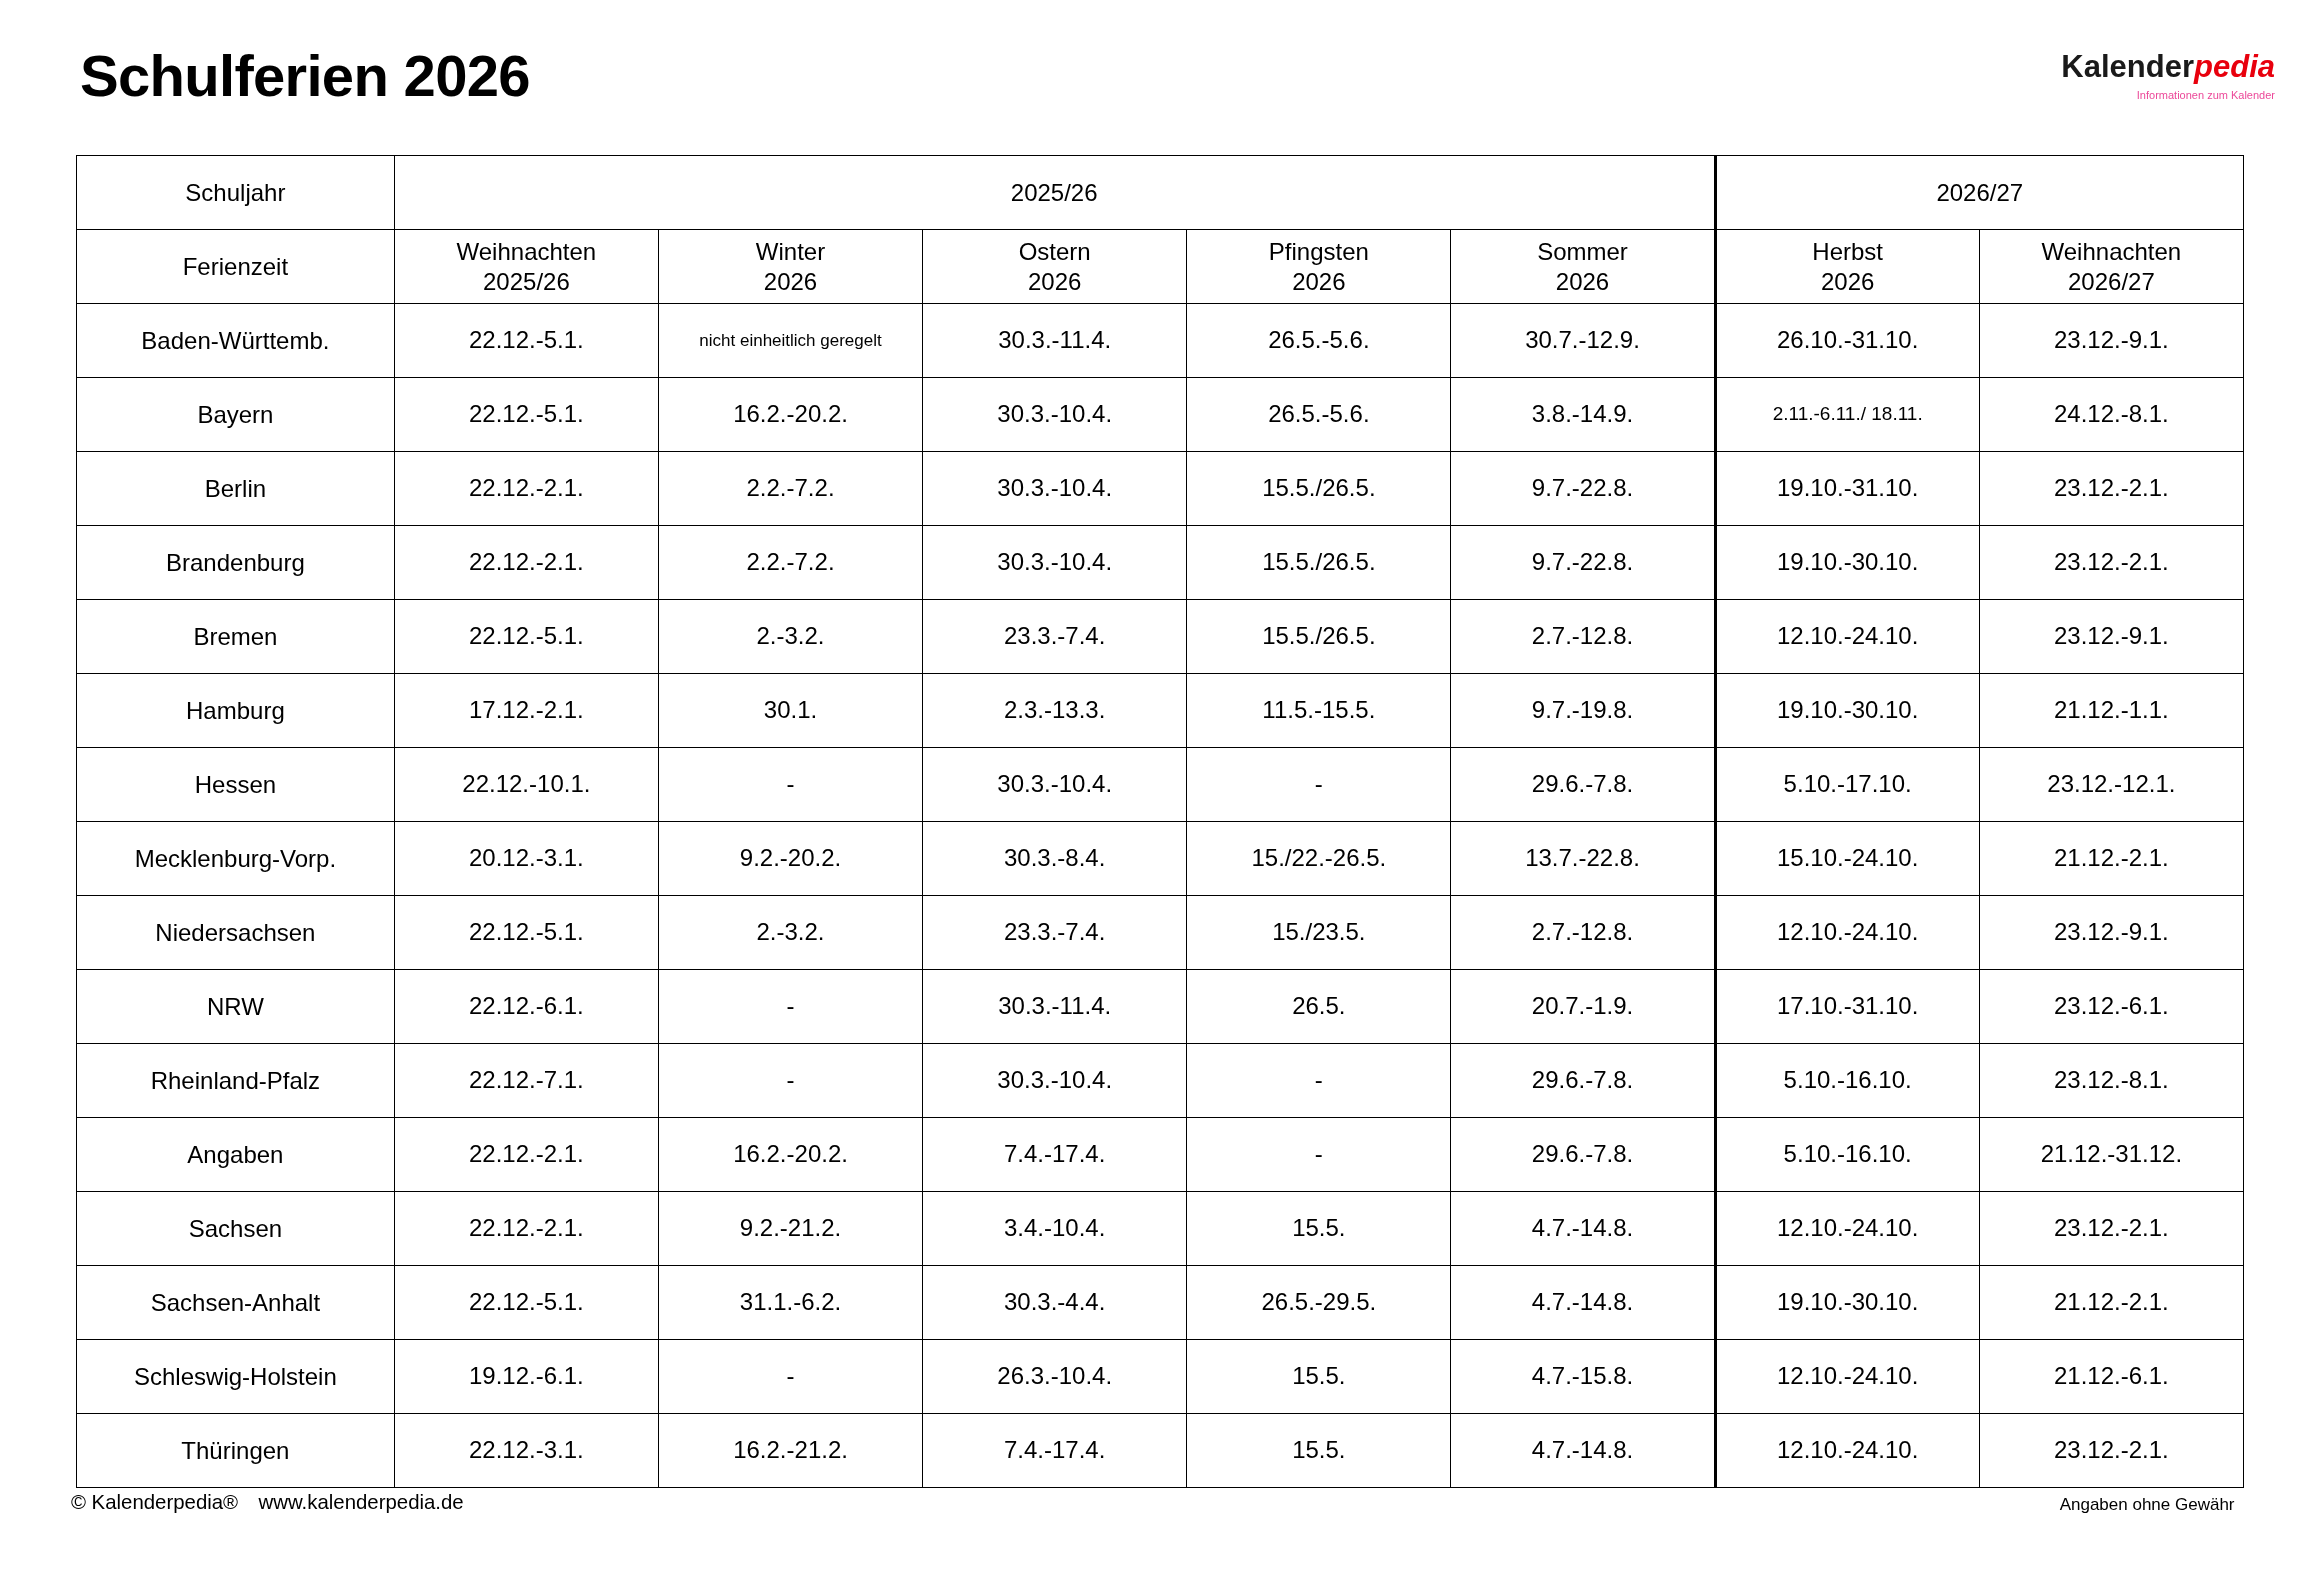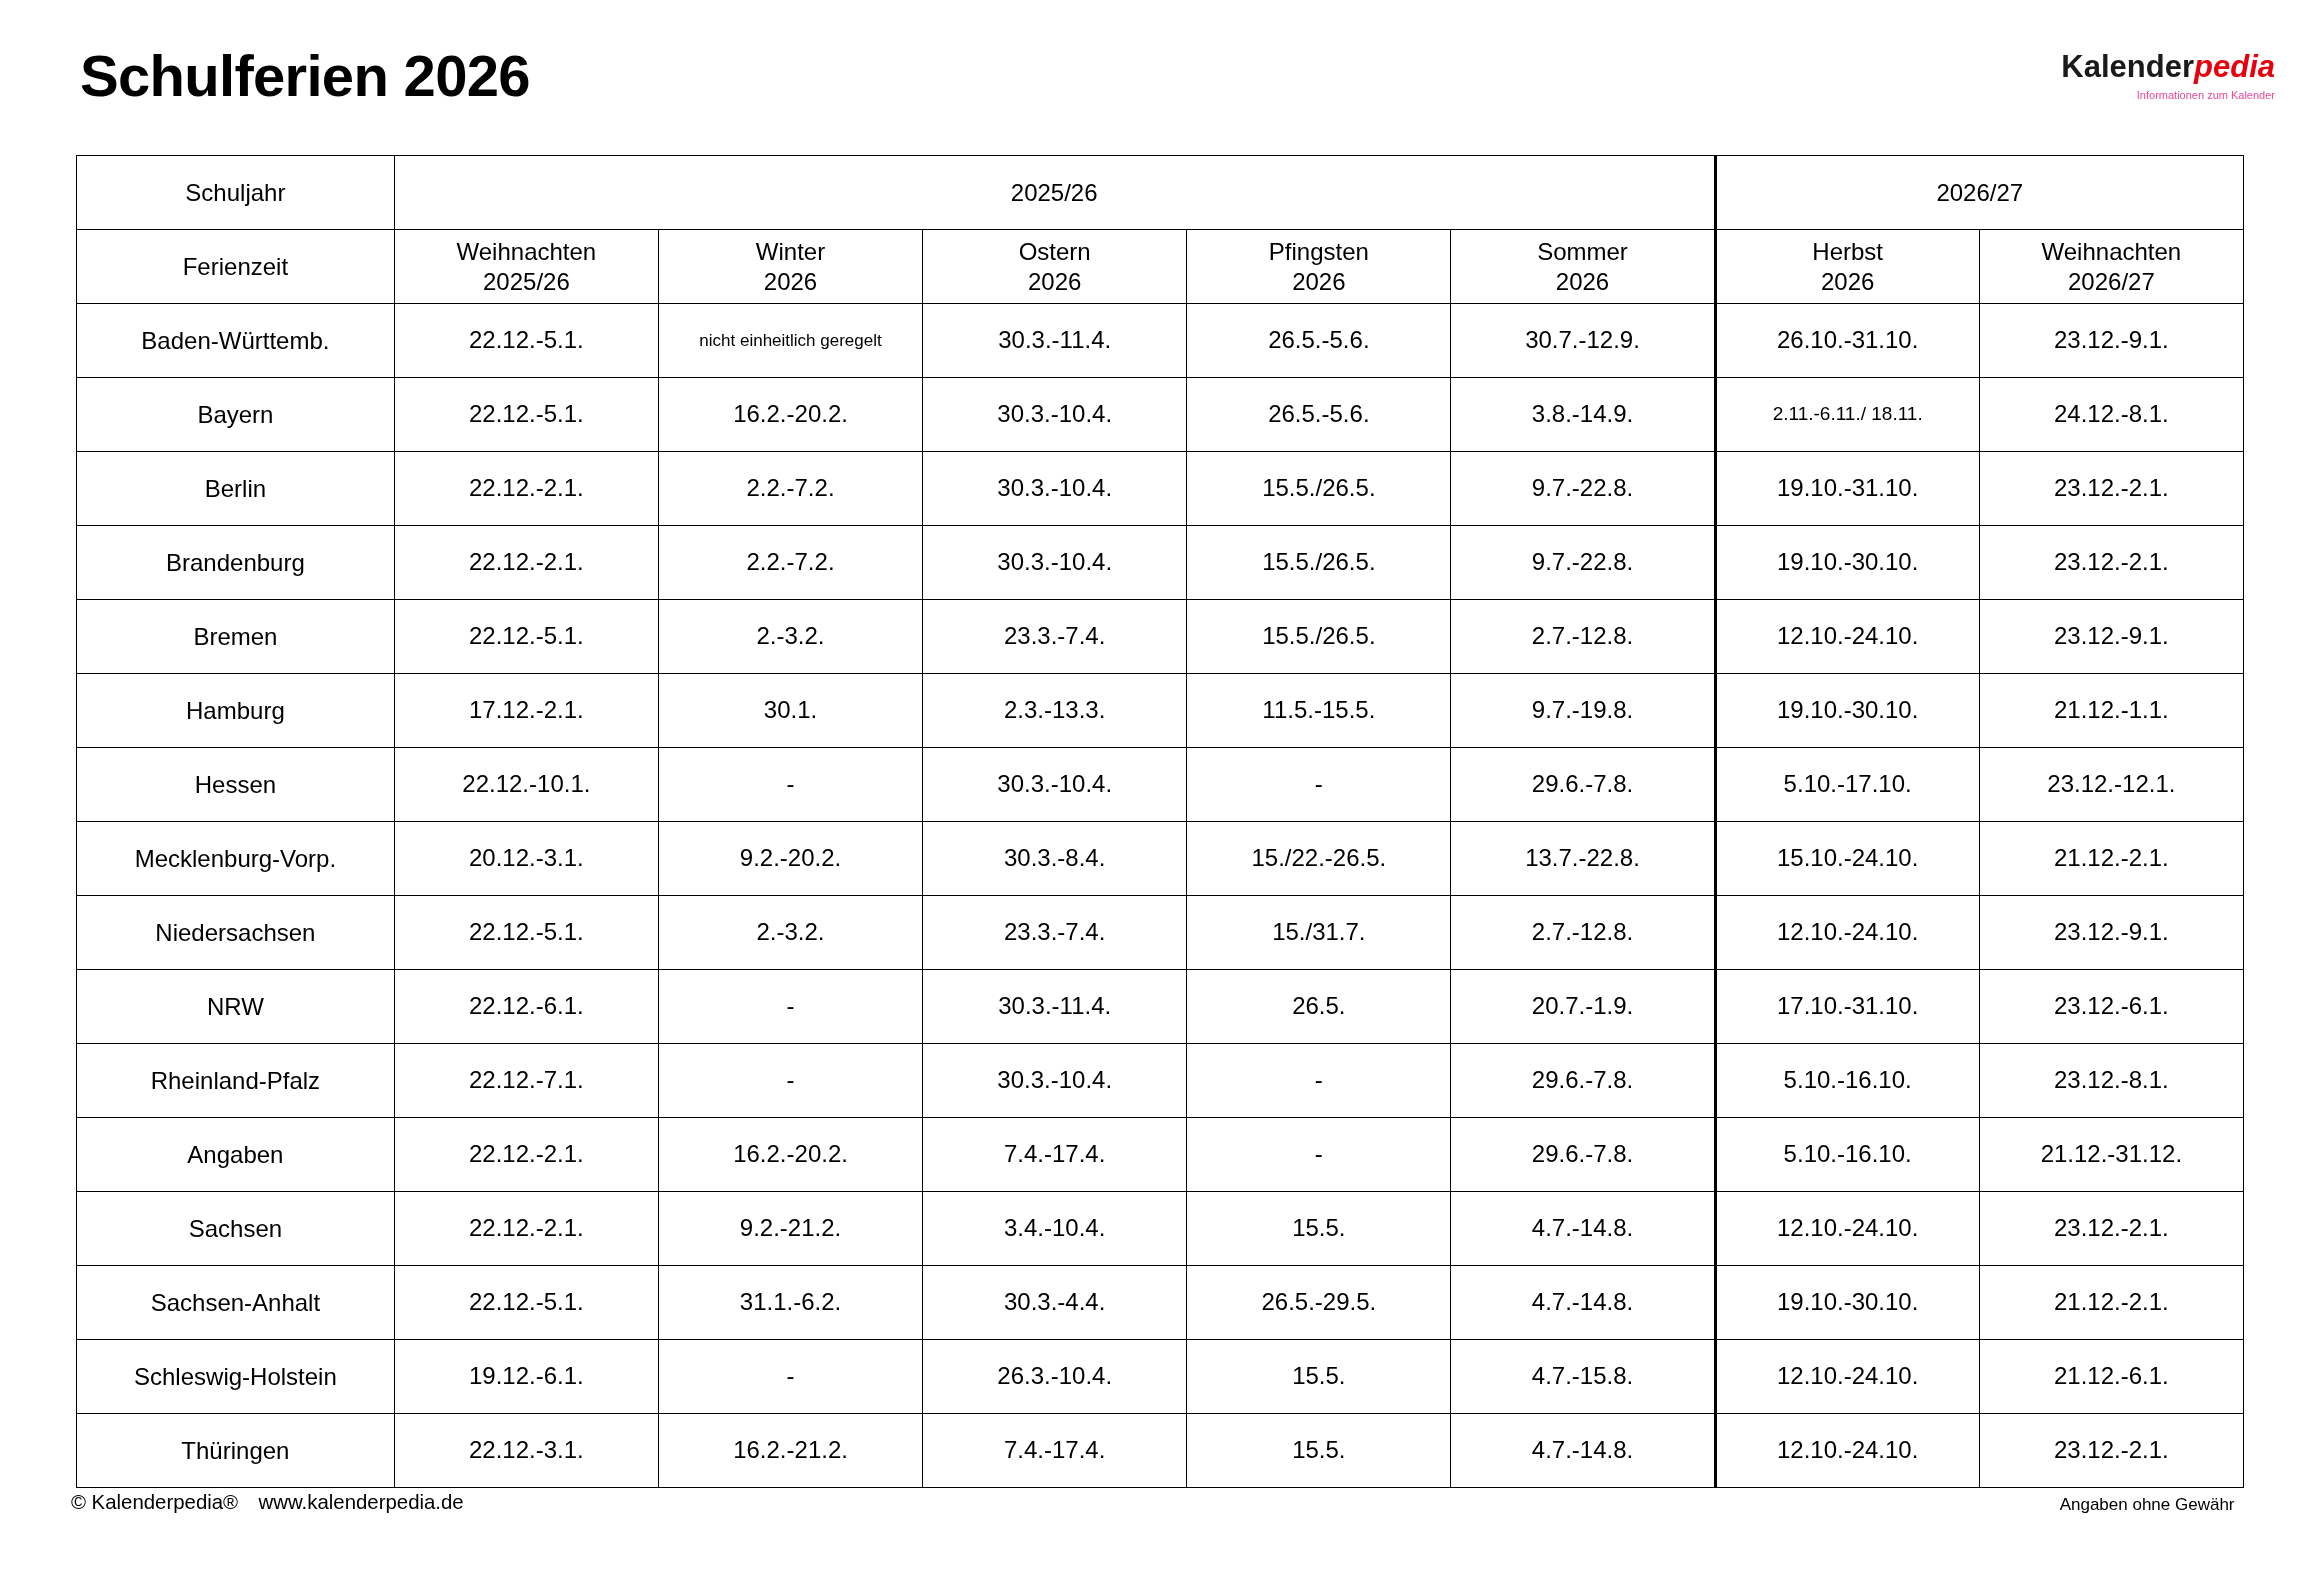--- a/index.html
+++ b/index.html
@@ -286,21 +286,21 @@
           <td class="val">15./22.-26.5.</td>
           <td class="val">13.7.-22.8.</td>
           <td class="val sep-left">15.10.-24.10.</td>
           <td class="val">21.12.-2.1.</td>
         </tr>
         <tr>
           <td class="state-name">Niedersachsen</td>
           <td class="val">22.12.-5.1.</td>
           <td class="val">2.-3.2.</td>
           <td class="val">23.3.-7.4.</td>
-          <td class="val">15./31.7.</td>
+          <td class="val">15./23.5.</td>
           <td class="val">2.7.-12.8.</td>
           <td class="val sep-left">12.10.-24.10.</td>
           <td class="val">23.12.-9.1.</td>
         </tr>
         <tr>
           <td class="state-name">NRW</td>
           <td class="val">22.12.-6.1.</td>
           <td class="val">-</td>
           <td class="val">30.3.-11.4.</td>
           <td class="val">26.5.</td>

